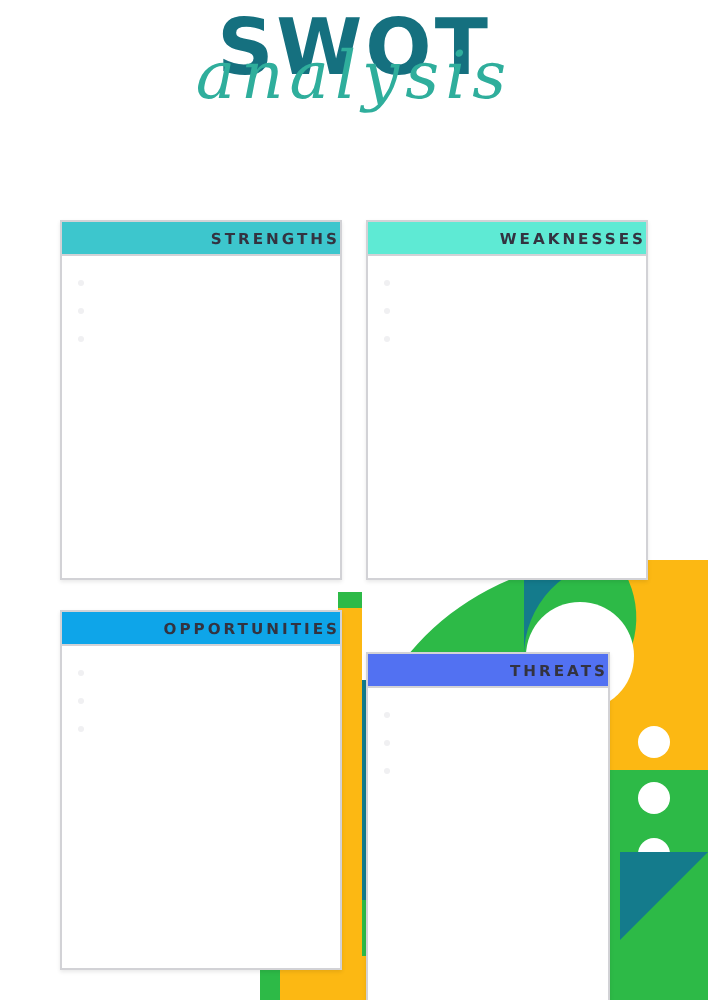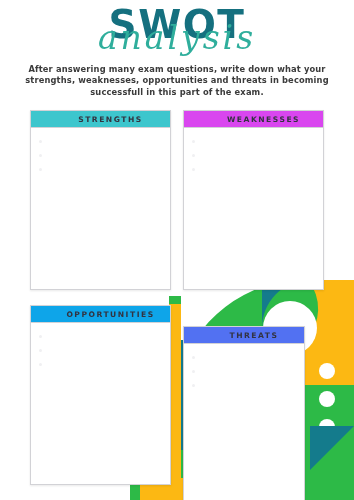--- a/index.html
+++ b/index.html
@@ -52,21 +52,21 @@
   
   .box{
     position:absolute;z-index:6;
     background:#ffffff;
     border:1px solid #d2d2d6;
     box-sizing:border-box;
     box-shadow:0 1px 2px rgba(0,0,0,.09);
   }
   .box-head{
     height:17px;line-height:17px;
-    text-align:center;
+    text-align:right;
     font-size:7.6px;font-weight:bold;
     letter-spacing:1.5px;
     color:#333340;
     font-family:"DejaVu Sans", sans-serif;
     border-bottom:1px solid #d2d2d6;
     box-sizing:border-box;
     padding-left:20px;
   }
   .box-body{
     position:relative;
@@ -76,21 +76,21 @@
   .dot{
     position:absolute;left:8px;
     width:3px;height:3px;border-radius:50%;
     background:#f0f0f2;
   }
   .d1{top:12px;} .d2{top:26px;} .d3{top:40px;}
 
   #box-strengths{left:30px;top:110px;width:141px;height:180px;}
   #box-strengths .box-head{background:#3dc6cd;}
   #box-weaknesses{left:183px;top:110px;width:141px;height:180px;}
-  #box-weaknesses .box-head{background:#d946ef;}
+  #box-weaknesses .box-head{background:#5eead4;}
   #box-opportunities{left:30px;top:305px;width:141px;height:180px;}
   #box-opportunities .box-head{background:#0ea5e9;}
   #box-threats{left:183px;top:313px;width:122px;height:180px;margin-top:13px;}
   #box-threats .box-head{background:#5271f2;}
 </style>
 </head>
 <body>
 
 <div id="page">
 
@@ -128,21 +128,20 @@
     <rect x="130" y="478" width="10" height="22" fill="#2dba47"></rect>
     <rect x="169" y="296" width="12" height="8" fill="#2dba47"></rect>
   </svg>
 
   <div class="header">
     <div class="title-wrap">
       <div class="title-main">SWOT</div>
       <div class="title-script">analysis</div>
     </div>
   </div>
-  <div class="intro">After answering many exam questions, write down what your strengths, weaknesses, opportunities and threats in becoming successfull in this part of the exam.</div>
 
   <div class="box" id="box-strengths">
     <div class="box-head">STRENGTHS</div>
     <div class="box-body">
       <span class="dot d1"></span>
       <span class="dot d2"></span>
       <span class="dot d3"></span>
     </div>
   </div>
 

